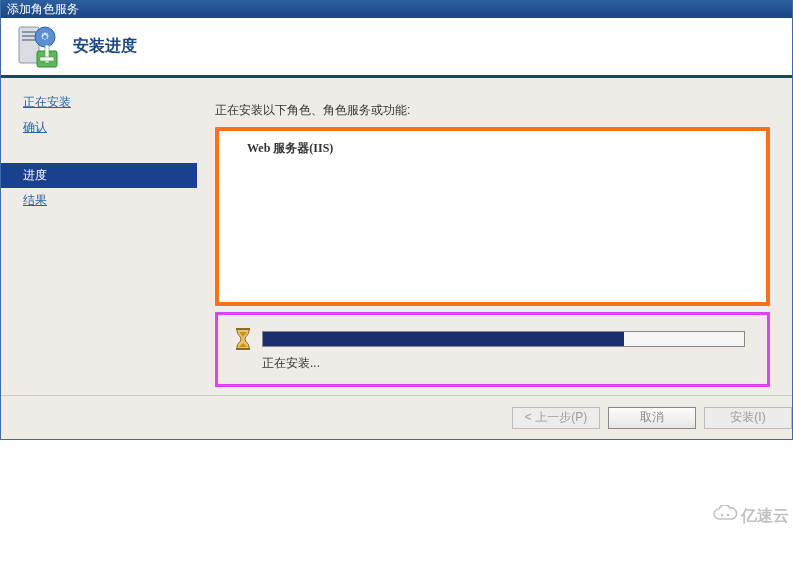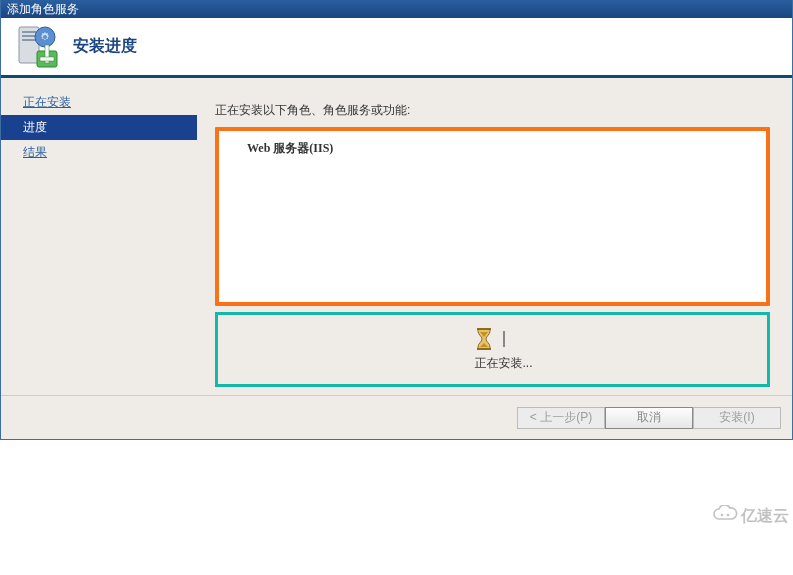--- a/index.html
+++ b/index.html
@@ -65,20 +65,21 @@
   .sidebar-item {
     padding: 4px 10px 4px 22px;
     color: #2a5fa0;
     cursor: pointer;
     text-decoration: underline;
   }
   .sidebar-item.active {
     background: #19418f;
     color: #fff;
     text-decoration: none;
+    margin-top: 23px;
   }
   .main {
     flex: 1;
     padding: 24px 22px 8px 18px;
     display: flex;
     flex-direction: column;
     min-height: 0;
   }
   .install-msg {
     color: #333;
@@ -92,26 +93,25 @@
     padding: 8px 28px;
     color: #333;
     overflow: hidden;
   }
   .content-item {
     font-weight: bold;
     font-family: "SimSun", serif;
     padding: 1px 0;
   }
   .progress-area {
-    border: 3px solid #14b8a6;
+    border: 3px solid #d946ef;
     margin-top: 6px;
     padding: 12px 22px 12px 16px;
     display: flex;
     flex-direction: column;
-    align-items: center;
   }
   .progress-row {
     display: flex;
     align-items: center;
     gap: 10px;
   }
   .hourglass {
     width: 18px;
     height: 24px;
     flex: 0 0 18px;
@@ -132,22 +132,22 @@
     margin-left: 28px;
     margin-top: 4px;
     color: #333;
   }
   .footer {
     height: 44px;
     border-top: 1px solid #ccc;
     display: flex;
     align-items: center;
     justify-content: flex-end;
-    padding-right: 11px;
-    gap: 0;
+    padding-right: 0;
+    gap: 8px;
     background: #efece7;
   }
   .btn {
     min-width: 88px;
     height: 22px;
     border: 1px solid #888;
     background: linear-gradient(#fdfdfd, #e6e6e6);
     color: #888;
     font-size: 12px;
     display: inline-flex;
@@ -199,20 +199,21 @@
         <rect x="32" y="22" width="4" height="18" fill="#f8f8f8" stroke="#2d8a2d" stroke-width="0.5"></rect>
         <rect x="27" y="34" width="14" height="4" fill="#f8f8f8" stroke="#2d8a2d" stroke-width="0.5"></rect>
       </svg>
     </div>
     <div class="header-title">安装进度</div>
   </div>
 
   <div class="body-area">
     <div class="sidebar">
       <div class="sidebar-item">正在安装</div>
+      <div class="sidebar-item">确认</div>
       <div class="sidebar-item active">进度</div>
       <div class="sidebar-item">结果</div>
     </div>
 
     <div class="main">
       <div class="install-msg">正在安装以下角色、角色服务或功能:</div>
       <div class="content-box">
         <div class="content-item">Web 服务器(IIS)</div>
       </div>
 

